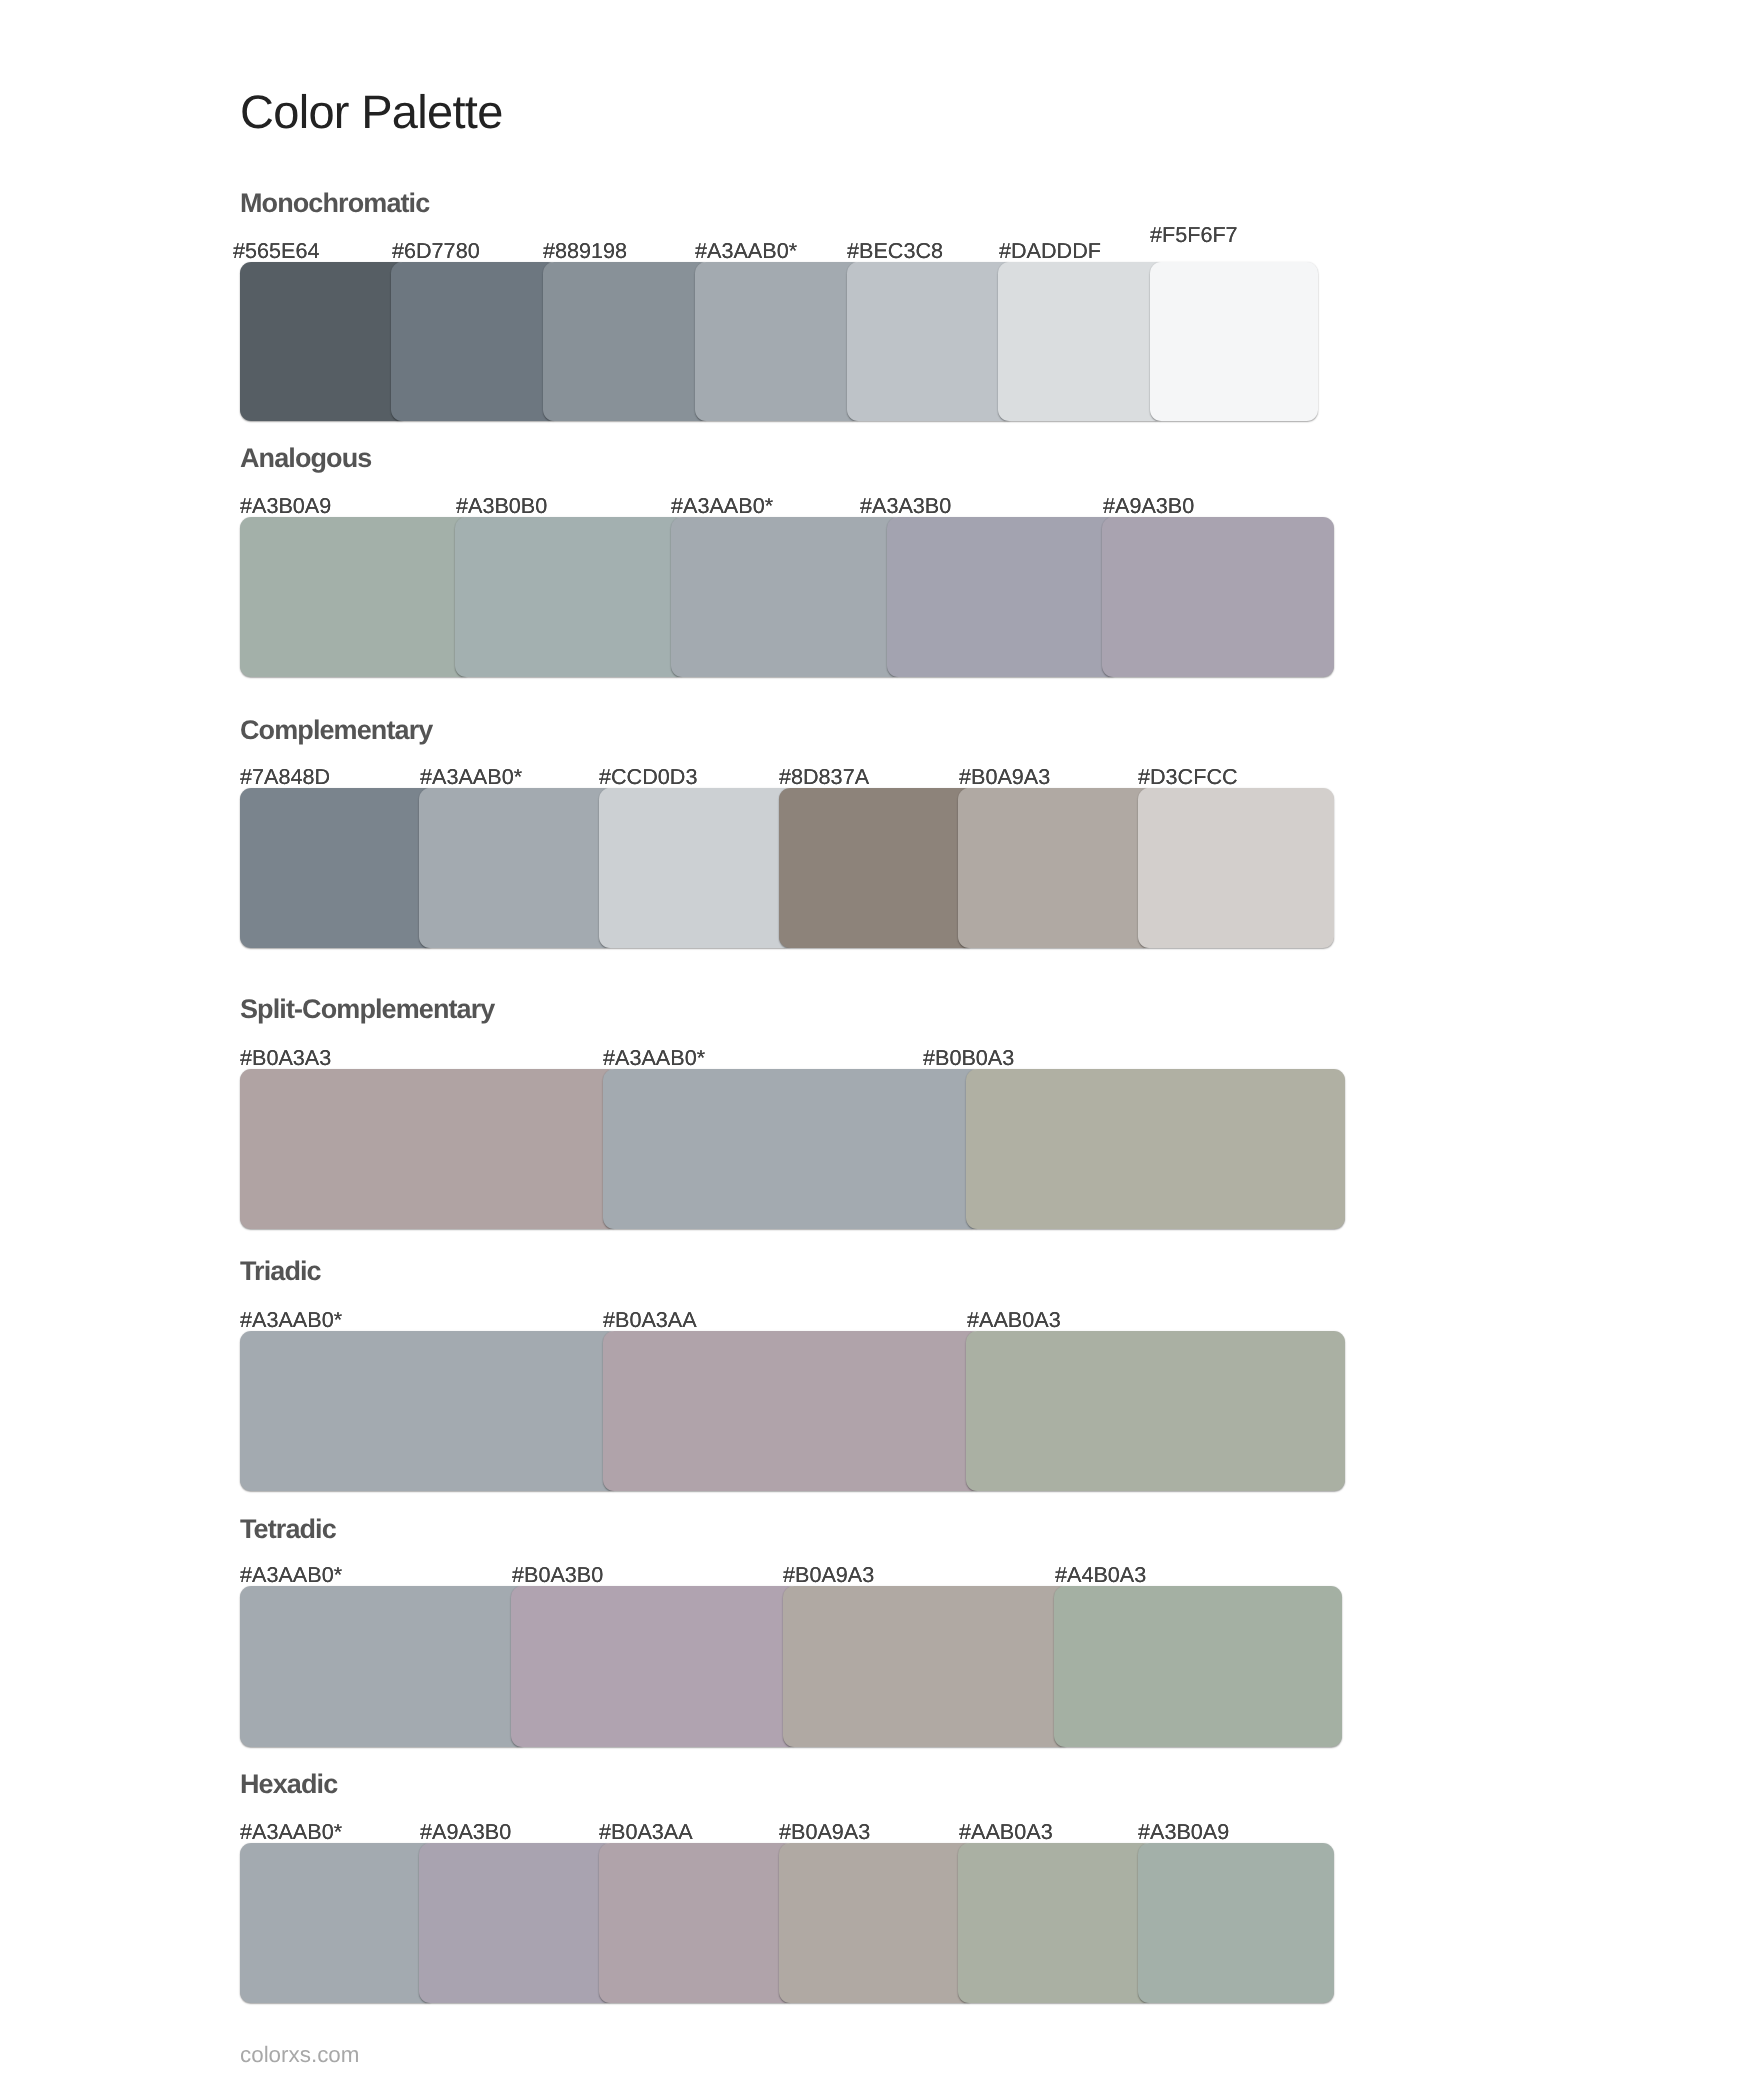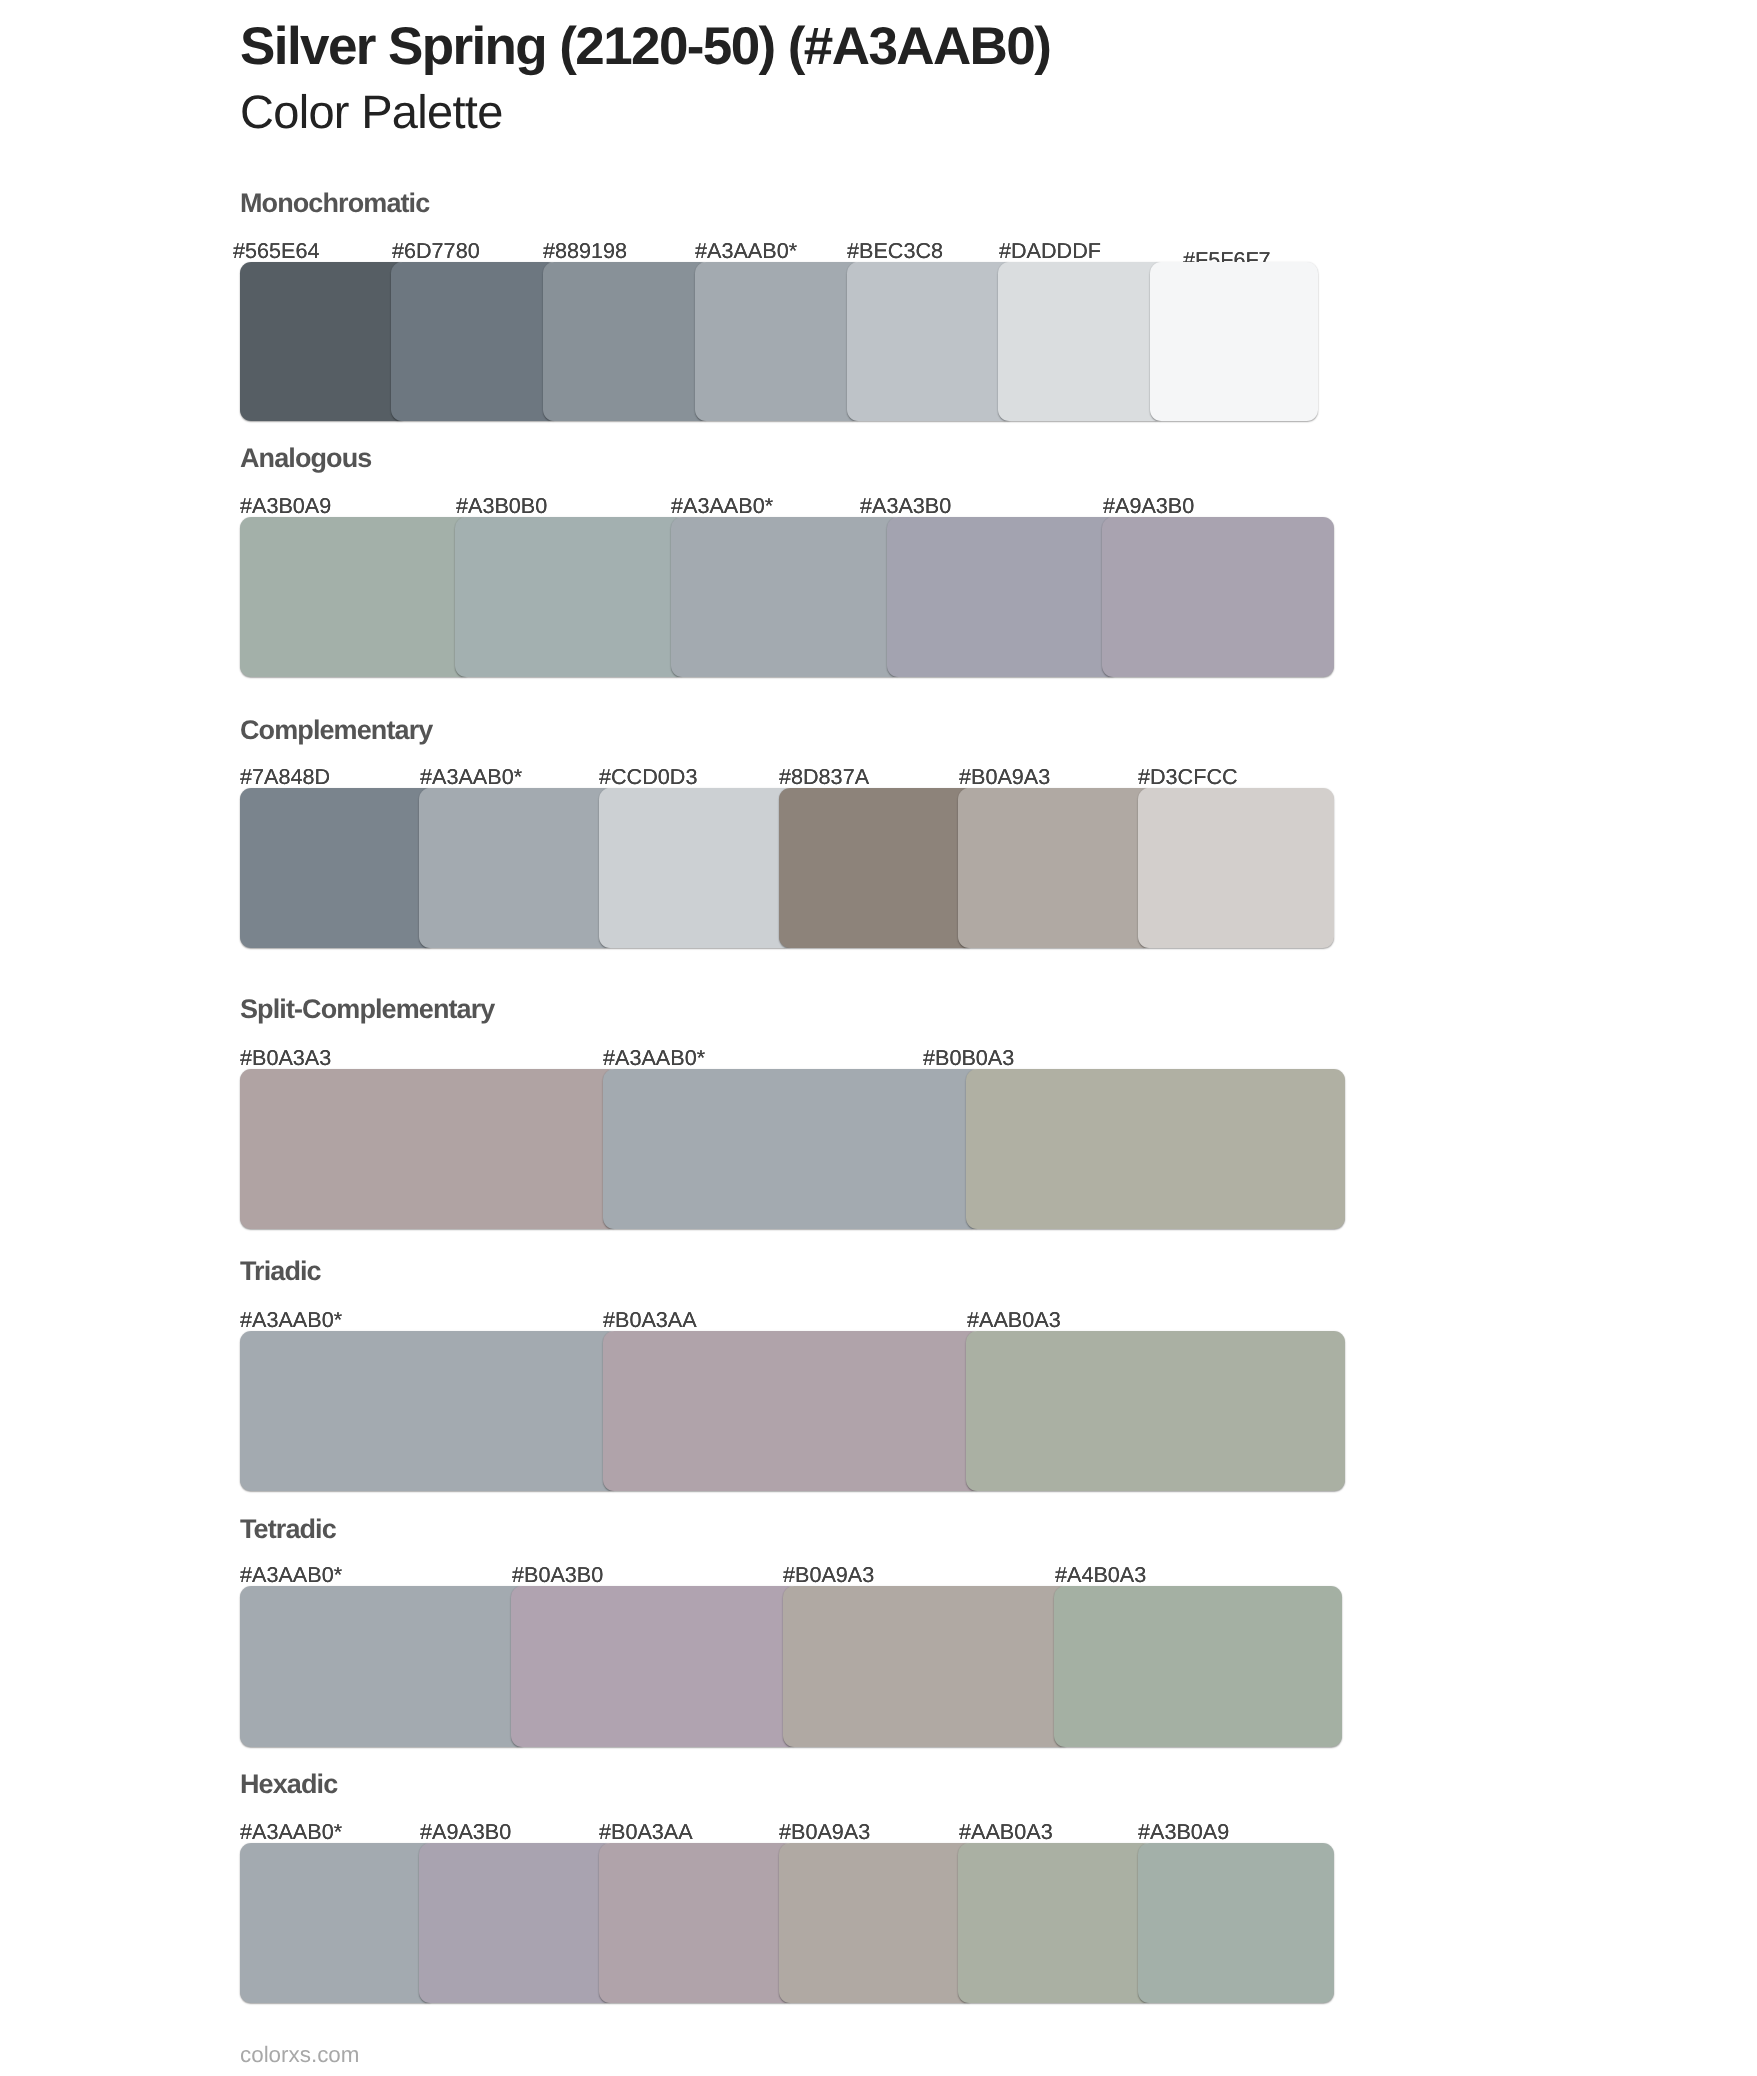--- a/index.html
+++ b/index.html
@@ -19,38 +19,37 @@
   .swatch-label{position:absolute;white-space:nowrap;font-size:21.6px;font-weight:400;
                 color:#434343;line-height:1;text-shadow:0 0 0.6px #434343;}
   .sw{position:absolute;border-radius:11.2px;box-shadow:0 1.6px 1.6px -0.8px rgba(0,0,0,0.32),0 0 1.6px -0.4px rgba(0,0,0,0.13);}
 
   .footer{position:absolute;left:240px;white-space:nowrap;font-size:22.4px;color:#a8a8a8;line-height:1;}
 </style>
 </head>
 <body>
 
 <div class="page">
-  <div class="title" style="top: 19.5px;">Silver Spring (2120-50) (#A3AAB0)</div>
   <div class="subtitle" style="top: 88px;">Color Palette</div>
   <div id="sections">
       <div class="sec-title" style="top: 190px;">Monochromatic</div>
       <div class="sw" style="left: 240px; width: 168px; top: 262px; height: 159px; z-index: 1; background: rgb(86, 94, 100);"></div>
       <div class="sw" style="left: 391px; width: 168px; top: 262px; height: 159px; z-index: 2; background: rgb(109, 119, 128);"></div>
       <div class="sw" style="left: 543px; width: 168px; top: 262px; height: 159px; z-index: 3; background: rgb(136, 145, 152);"></div>
       <div class="sw" style="left: 695px; width: 168px; top: 262px; height: 159px; z-index: 4; background: rgb(163, 170, 176);"></div>
       <div class="sw" style="left: 847px; width: 168px; top: 262px; height: 159px; z-index: 5; background: rgb(190, 195, 200);"></div>
       <div class="sw" style="left: 998px; width: 168px; top: 262px; height: 159px; z-index: 6; background: rgb(218, 221, 223);"></div>
       <div class="sw" style="left: 1150px; width: 168px; top: 262px; height: 159px; z-index: 7; background: rgb(245, 246, 247);"></div>
       <div class="swatch-label" style="left: 233px; top: 240px;">#565E64</div>
       <div class="swatch-label" style="left: 392px; top: 240px;">#6D7780</div>
       <div class="swatch-label" style="left: 543px; top: 240px;">#889198</div>
       <div class="swatch-label" style="left: 695px; top: 240px;">#A3AAB0*</div>
       <div class="swatch-label" style="left: 847px; top: 240px;">#BEC3C8</div>
       <div class="swatch-label" style="left: 999px; top: 240px;">#DADDDF</div>
-      <div class="swatch-label" style="left: 1150px; top: 249px; margin-left: 33px;">#F5F6F7</div>
+      <div class="swatch-label" style="left: 1150px; top: 224px;">#F5F6F7</div>
       <div class="sec-title" style="top: 445px;">Analogous</div>
       <div class="sw" style="left: 240px; width: 232px; top: 517px; height: 160px; z-index: 1; background: rgb(163, 176, 169);"></div>
       <div class="sw" style="left: 455px; width: 232px; top: 517px; height: 160px; z-index: 2; background: rgb(163, 176, 176);"></div>
       <div class="sw" style="left: 671px; width: 232px; top: 517px; height: 160px; z-index: 3; background: rgb(163, 170, 176);"></div>
       <div class="sw" style="left: 887px; width: 232px; top: 517px; height: 160px; z-index: 4; background: rgb(163, 163, 176);"></div>
       <div class="sw" style="left: 1102px; width: 232px; top: 517px; height: 160px; z-index: 5; background: rgb(169, 163, 176);"></div>
       <div class="swatch-label" style="left: 240px; top: 495px;">#A3B0A9</div>
       <div class="swatch-label" style="left: 456px; top: 495px; text-align: right;">#A3B0B0</div>
       <div class="swatch-label" style="left: 671px; top: 495px;">#A3AAB0*</div>
       <div class="swatch-label" style="left: 860px; top: 495px;">#A3A3B0</div>

